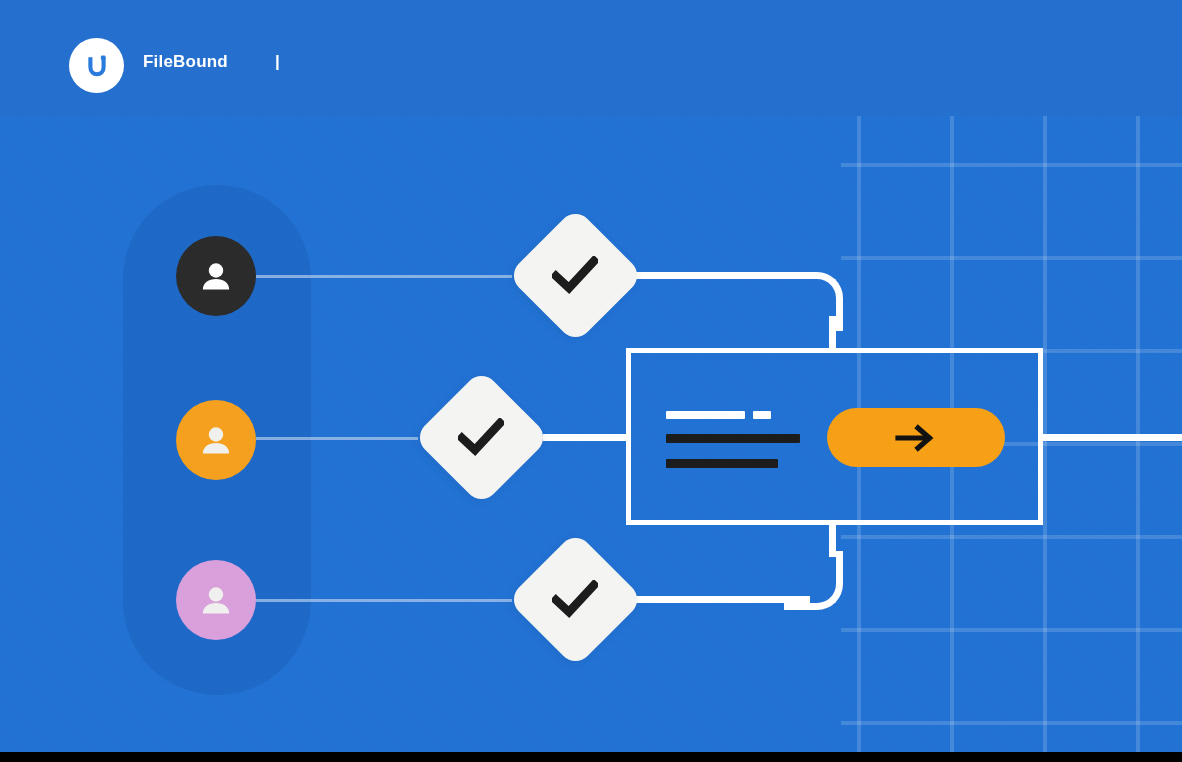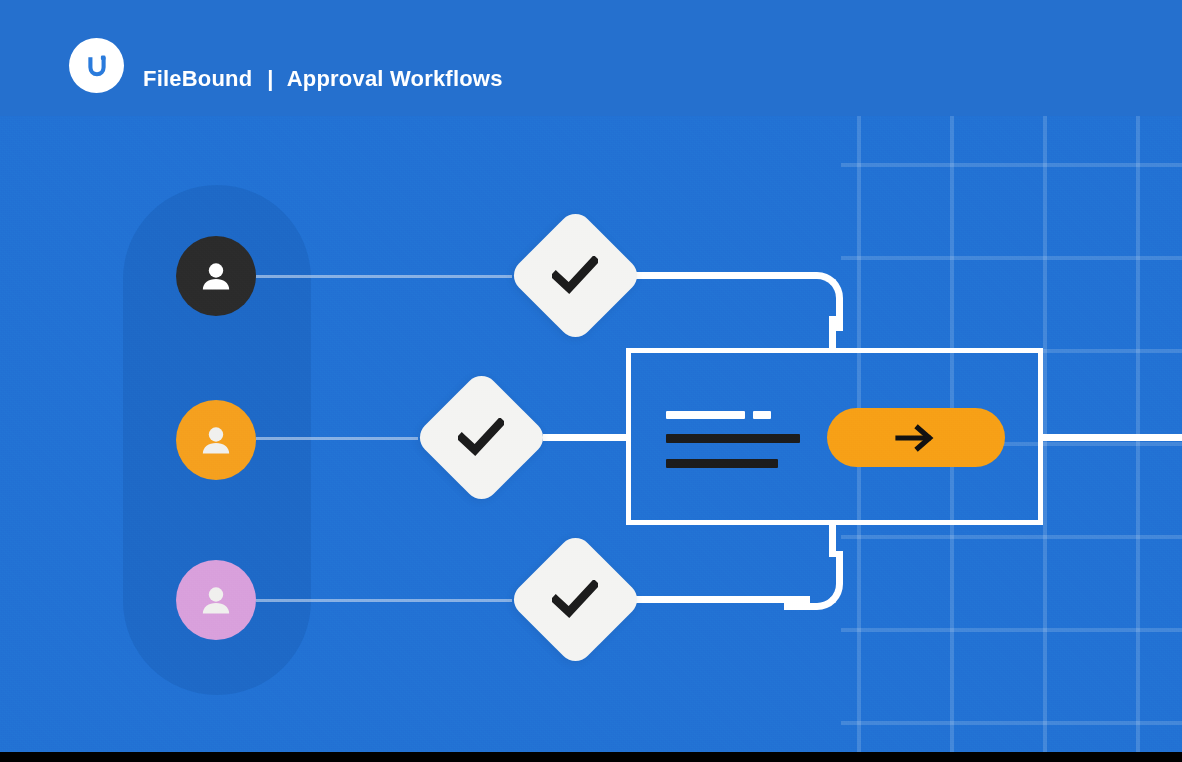--- a/index.html
+++ b/index.html
@@ -50,29 +50,30 @@
     width: 55px; height: 55px;
     border-radius: 50%;
     background: #ffffff;
     display: flex;
     align-items: center;
     justify-content: center;
   }
   .logo-badge svg { display: block; }
   .header-title {
     position: absolute;
-    left: 143px; top: 51px;
+    left: 143px; top: 34px;
     height: 55px;
     display: flex;
     align-items: center;
     color: #ffffff;
-    font-size: 22px;
+    font-size: 17px;
     font-weight: bold;
     letter-spacing: .2px;
     white-space: nowrap;
+    gap: 32px;
   }
   .header-title .sep {
     display: inline-block;
     margin: 0 13px 0 15px;
     font-weight: bold;
   }
 
   
   .bottom-bar {
     position: absolute;
@@ -299,18 +300,17 @@
   <div class="header-band"></div>
   <div class="logo-badge">
     <svg width="30" height="30" viewBox="0 0 30 30">
       <path d="M8.4 6.2 v10.1 c0 4.1 2.9 6.9 6.6 6.9 c3.7 0 6.6 -2.8 6.6 -6.9 v-10.1" stroke="#2A7BDC" stroke-width="4.1" fill="none" stroke-linecap="butt"></path>
       <rect x="18.9" y="4.4" width="4.6" height="4.6" rx="1.3" fill="#2A7BDC"></rect>
     </svg>
   </div>
   <div class="header-title">
     <span>FileBound</span>
     <span class="sep">|</span>
-    <span>Approval Workflows</span>
   </div>
 
   <div class="bottom-bar"></div>
 
 </div>
 
 </body></html>

